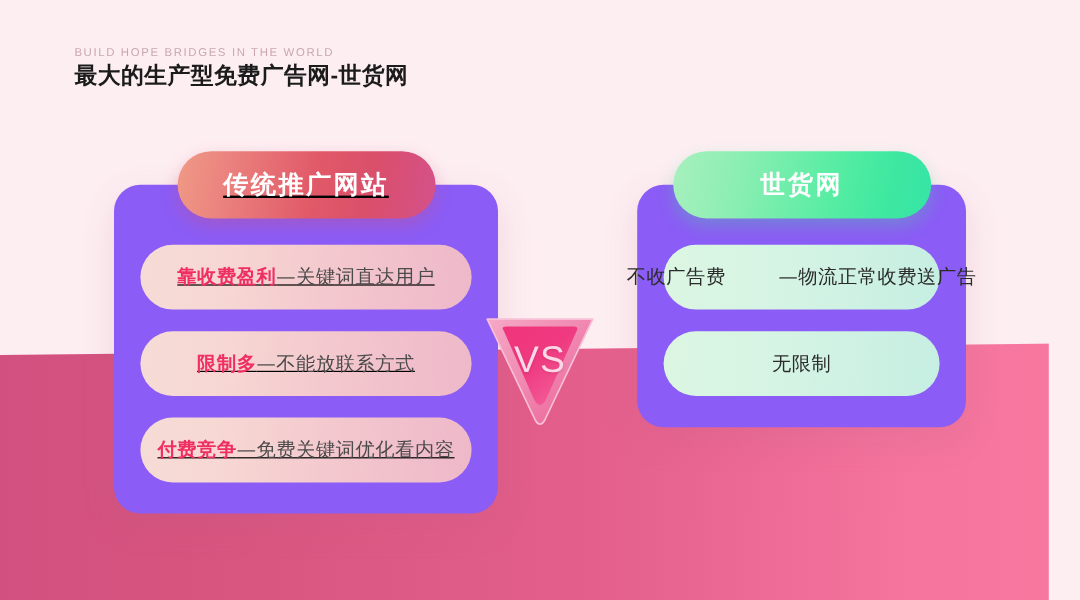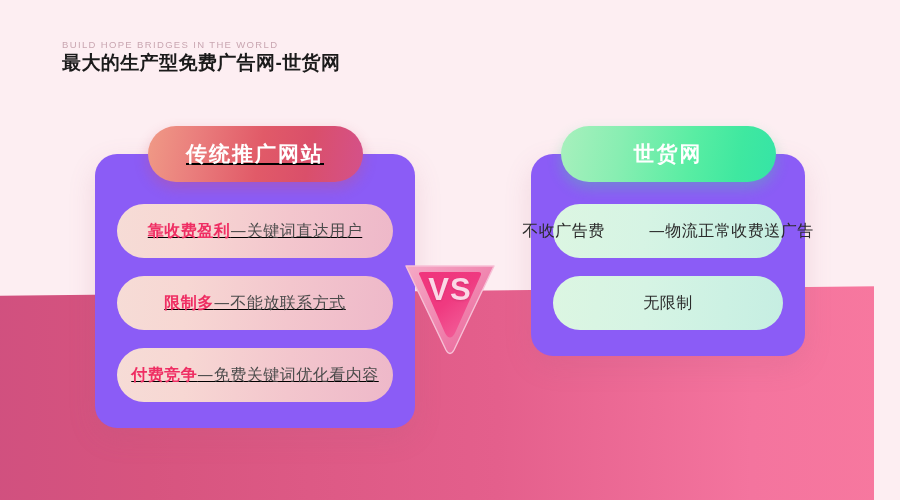--- a/index.html
+++ b/index.html
@@ -147,26 +147,26 @@
     left: 398px;
     top: 258px;
     width: 104px;
     height: 104px;
     z-index: 60;
   }
   #vs-badge svg { display: block; }
   #vs-label {
     position: absolute;
     left: 0;
-    top: 14px;
+    top: 24px;
     width: 104px;
     text-align: center;
     color: #fbd8e6;
     font-size: 31px;
-    font-weight: bold;
+    font-weight: normal;
     letter-spacing: 1px;
     font-family: "Liberation Sans", sans-serif;
     text-shadow: 0 1px 2px rgba(160, 30, 80, .30);
     pointer-events: none;
   }
 </style>
 </head>
 <body>
 
 <div id="stage">

